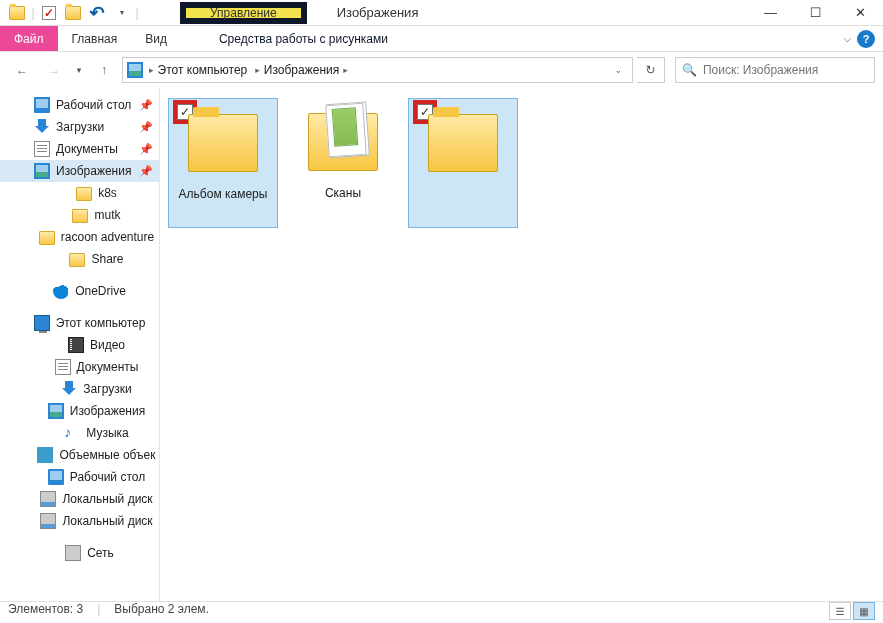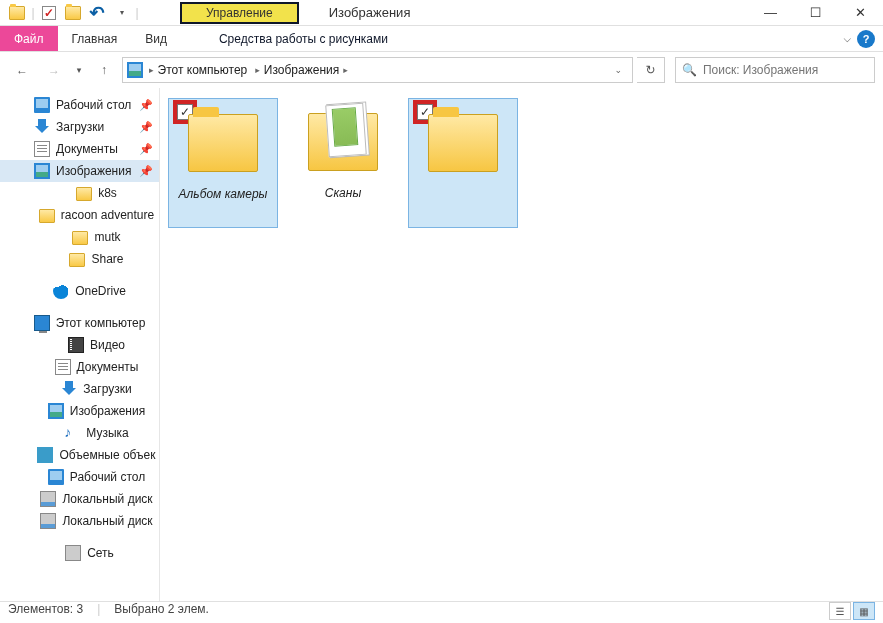--- a/index.html
+++ b/index.html
@@ -8,21 +8,21 @@
 
 .titlebar { height: 26px; display: flex; align-items: center; border-bottom: 1px solid #e0e0e0; }
 .qat { display: flex; align-items: center; padding-left: 6px; gap: 2px; }
 .qat .qat-item { width: 22px; height: 22px; display: flex; align-items: center; justify-content: center; }
 .folder-icon-sm { width: 16px; height: 14px; background: linear-gradient(#ffe9a5,#f9c946); border:1px solid #d6a82d; border-radius: 1px; position: relative; }
 .folder-icon-sm::before { content:""; position:absolute; top:-3px; left:0; width:6px; height:3px; background:#f9c946; border-radius:1px 1px 0 0; }
 .checkbox-sm { width:14px; height:14px; border:1px solid #888; display:inline-flex; align-items:center; justify-content:center; color:#d02424; font-size:12px; font-weight:bold; }
 .undo-icon { color:#0b5fa5; font-size:18px; font-weight:bold; }
 .qat-dropdown { color:#555; font-size:8px; margin-left:2px; }
 .title-center { flex:1; display:flex; align-items:center; justify-content:flex-start; gap:30px; padding-left:40px; }
-.ribbon-context { background:#f2e24b; height:22px; padding:0 24px; display:flex; align-items:center; color:#333; border:2px solid #0f172a; font-size:12px; }
+.ribbon-context { background:#f2e24b; height:22px; padding:0 24px; display:flex; align-items:center; color:#333; border:6px solid #0f172a; font-size:12px; }
 .title-text { color:#333; font-size:13px; }
 .win-controls { display:flex; }
 .win-controls div { width:45px; height:26px; display:flex; align-items:center; justify-content:center; color:#333; font-size:13px; }
 
 
 .ribbon { height:26px; display:flex; align-items:stretch; border-bottom:1px solid #e0e0e0; }
 .ribbon .tab { padding:0 14px; display:flex; align-items:center; color:#333; cursor:default; }
 .ribbon .tab.file { background:#ec4899; color:#fff; }
 .ribbon .context-tab { padding:0 20px; display:flex; align-items:center; color:#0f172a; }
 .ribbon-right { margin-left:auto; display:flex; align-items:center; padding-right:8px; gap:6px; }
@@ -72,21 +72,21 @@
 .ico-3d{background:#3a9cc9;}
 .ico-disk{background:#ccc;border:1px solid #888;position:relative;}
 .ico-disk::after{content:"";position:absolute;bottom:0;left:0;right:0;height:4px;background:#5a9cd6;}
 .ico-net{background:#ccc;border:1px solid #888;}
 
 
 .content { flex:1; padding:10px 8px; display:flex; flex-wrap:wrap; align-content:flex-start; gap:10px; overflow:auto; }
 .item { width:110px; height:130px; display:flex; flex-direction:column; align-items:center; padding-top:4px; position:relative; }
 .item.selected { background:#cde6f7; border:1px solid #7bb4e3; }
 .item .thumb { width:80px; height:80px; display:flex; align-items:center; justify-content:center; position:relative; }
-.item .label { text-align:center; color:#222; margin-top:4px; line-height:1.25;font-style:italic; }
+.item .label { text-align:center; color:#222; margin-top:4px; line-height:1.25; }
 .item .chk { position:absolute; top:5px; left:8px; width:16px; height:16px; border:1px solid #777; background:#fff; display:flex; align-items:center; justify-content:center; font-size:12px; color:#333; }
 .item .chk.highlighted { outline:4px solid #d02424; }
 
 .big-folder { width:70px; height:58px; background:linear-gradient(#ffe9a5,#f7c642); border:1px solid #caa020; border-radius:2px; position:relative; }
 .big-folder::before{content:"";position:absolute;top:-8px;left:4px;width:26px;height:10px;background:#f7c642;border-radius:2px 2px 0 0;}
 .scans-folder { width:70px; height:58px; background:linear-gradient(#ffe9a5,#f7c642); border:1px solid #caa020; border-radius:2px; position:relative; }
 .scans-folder::after{content:"";position:absolute;top:-10px;left:18px;width:36px;height:50px;background:#fff;border:1px solid #bbb;transform:rotate(-4deg);box-shadow:2px 0 0 #fff, 2px 0 0 1px #bbb;}
 .scans-inner{position:absolute;top:-6px;left:24px;width:24px;height:38px;background:linear-gradient(#9c6, #8b5);border:1px solid #6a4;transform:rotate(-4deg);z-index:2;}
 
 
@@ -188,25 +188,25 @@
           <span class="icon16 ico-pic"></span>
           <span>Изображения</span>
           <span class="pin">📌</span>
         </div>
         <div class="nav-item child">
           <span class="icon16 ico-folder"></span>
           <span>k8s</span>
         </div>
         <div class="nav-item child">
           <span class="icon16 ico-folder"></span>
+          <span>mutk</span>
+        </div>
+        <div class="nav-item child">
+          <span class="icon16 ico-folder"></span>
           <span>racoon adventure</span>
-        </div>
-        <div class="nav-item child">
-          <span class="icon16 ico-folder"></span>
-          <span>mutk</span>
         </div>
         <div class="nav-item child">
           <span class="icon16 ico-folder"></span>
           <span>Share</span>
         </div>
       </div>
     <div class="nav-group">
       <div class="nav-item">
         <span class="icon16 ico-onedrive"></span>
         <span>OneDrive</span>

